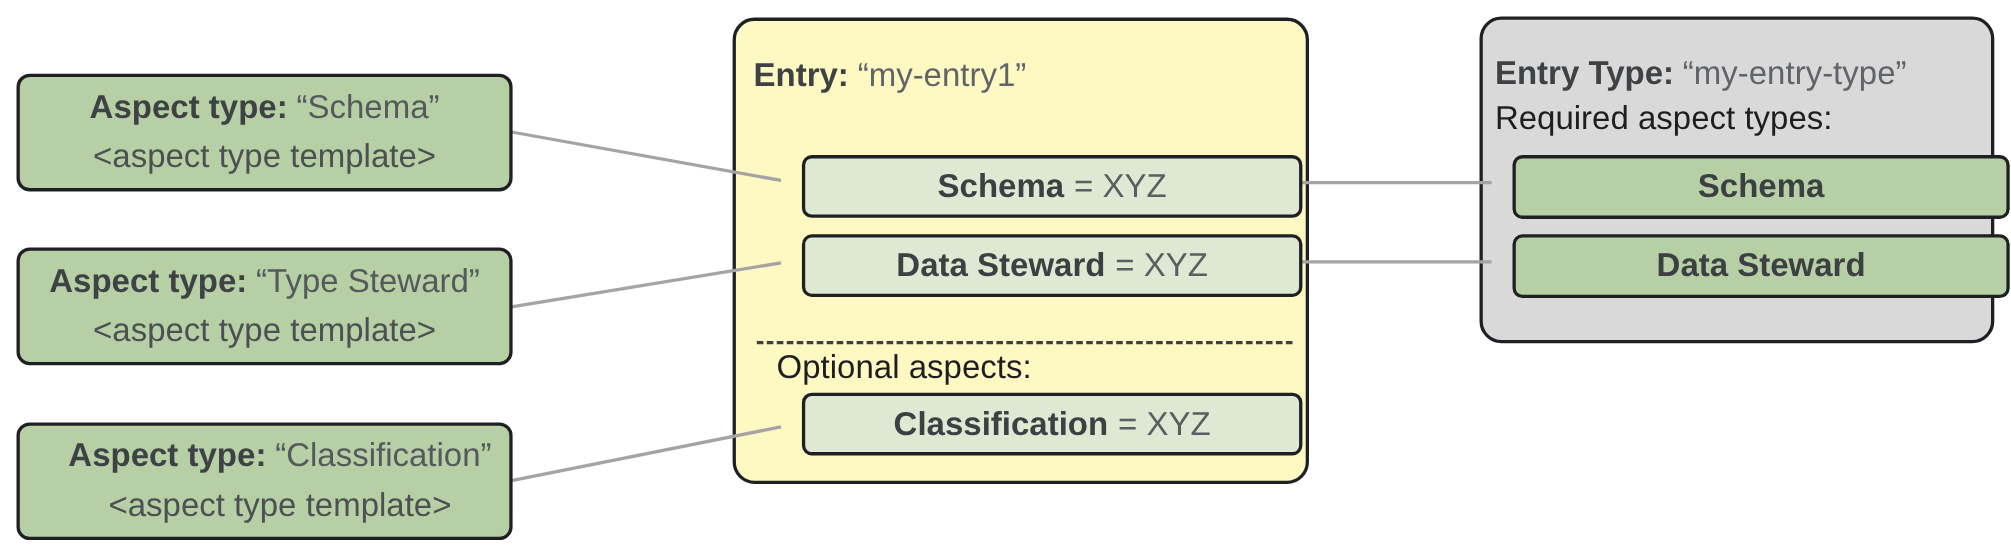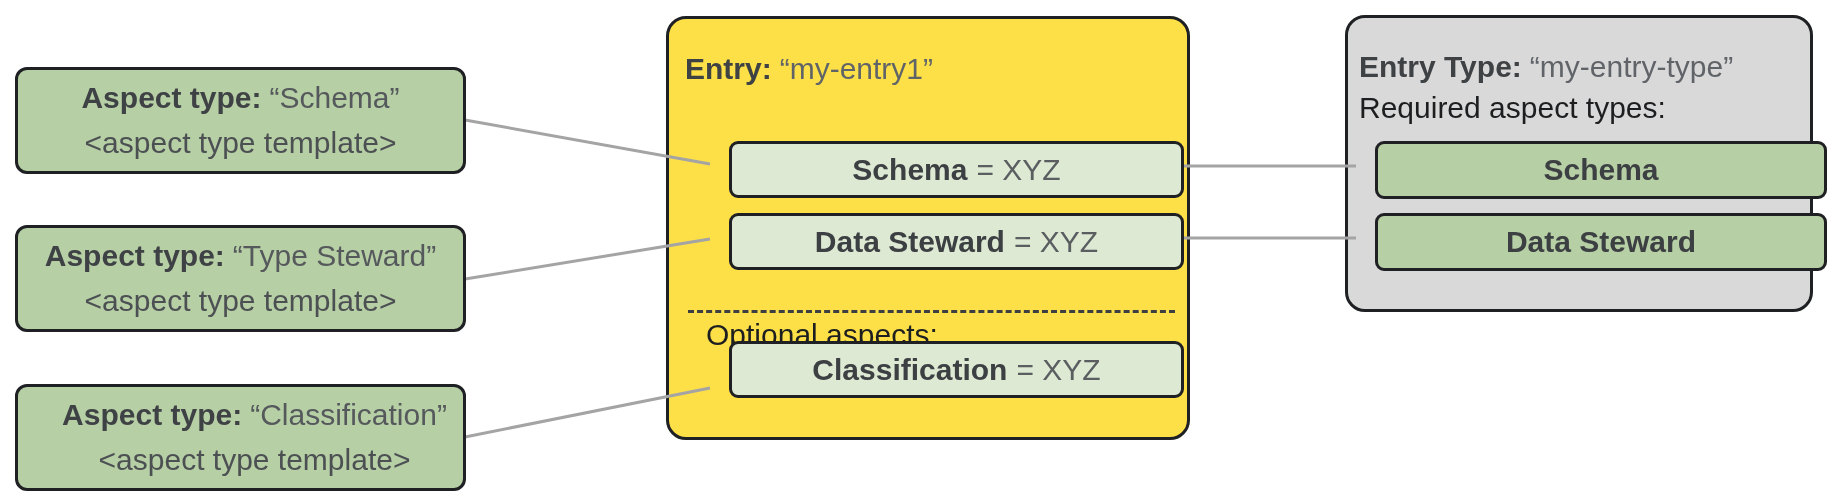--- a/index.html
+++ b/index.html
@@ -17,21 +17,21 @@
     row-gap:13px;z-index:3;
   }
   .aspect-box .line{font-size:30px;line-height:32px;white-space:nowrap;}
   .lbl-bold{font-weight:700;color:#3f4245;margin-right:8px;margin-top:33px;}
   .lbl-name{font-weight:400;color:#55595c;}
   .lbl-template{font-weight:400;color:#4c5053;font-size:30px;line-height:32px;}
   
   .container{
     position:absolute;box-sizing:border-box;border:3px solid #1f2023;border-radius:20px;
   }
-  .entry-container{left:666px;top:16px;width:524px;height:424px;background:#fde047;}
+  .entry-container{left:666px;top:16px;width:524px;height:424px;background:#fef9c3;}
   .type-container{left:1345px;top:15px;width:468px;height:297px;background:#d9d9d9;}
   .title{position:absolute;font-size:30px;line-height:38px;white-space:nowrap;z-index:5;}
   .title .t-bold{font-weight:700;color:#3f4245;margin-right:8px;}
   .title .t-name{font-weight:400;color:#606468;}
   .section-label{
     position:absolute;font-size:30px;line-height:38px;color:#1d1e20;
     white-space:nowrap;z-index:5;
   }
   
   .chip{
@@ -65,21 +65,21 @@
     </div>
     <div class="chip chip-light" style="top:194px;">
       <span class="c-bold">Data Steward</span>
       <span class="c-val">= XYZ</span>
     </div>
 
     <div class="divider"></div>
 
     <div class="section-label" style="left:37px;top:297px;">Optional aspects:</div>
 
-    <div class="chip chip-light" style="top:322px;">
+    <div class="chip chip-light" style="top:338px;">
       <span class="c-bold">Classification</span>
       <span class="c-val">= XYZ</span>
     </div>
   </div>
 
   <div class="container type-container">
     <div class="title" style="left:11px;top:30px;">
       <span class="t-bold">Entry Type:</span><span class="t-name">“my-entry-type”</span>
     </div>
     <div class="section-label" style="left:11px;top:71px;">Required aspect types:</div>

